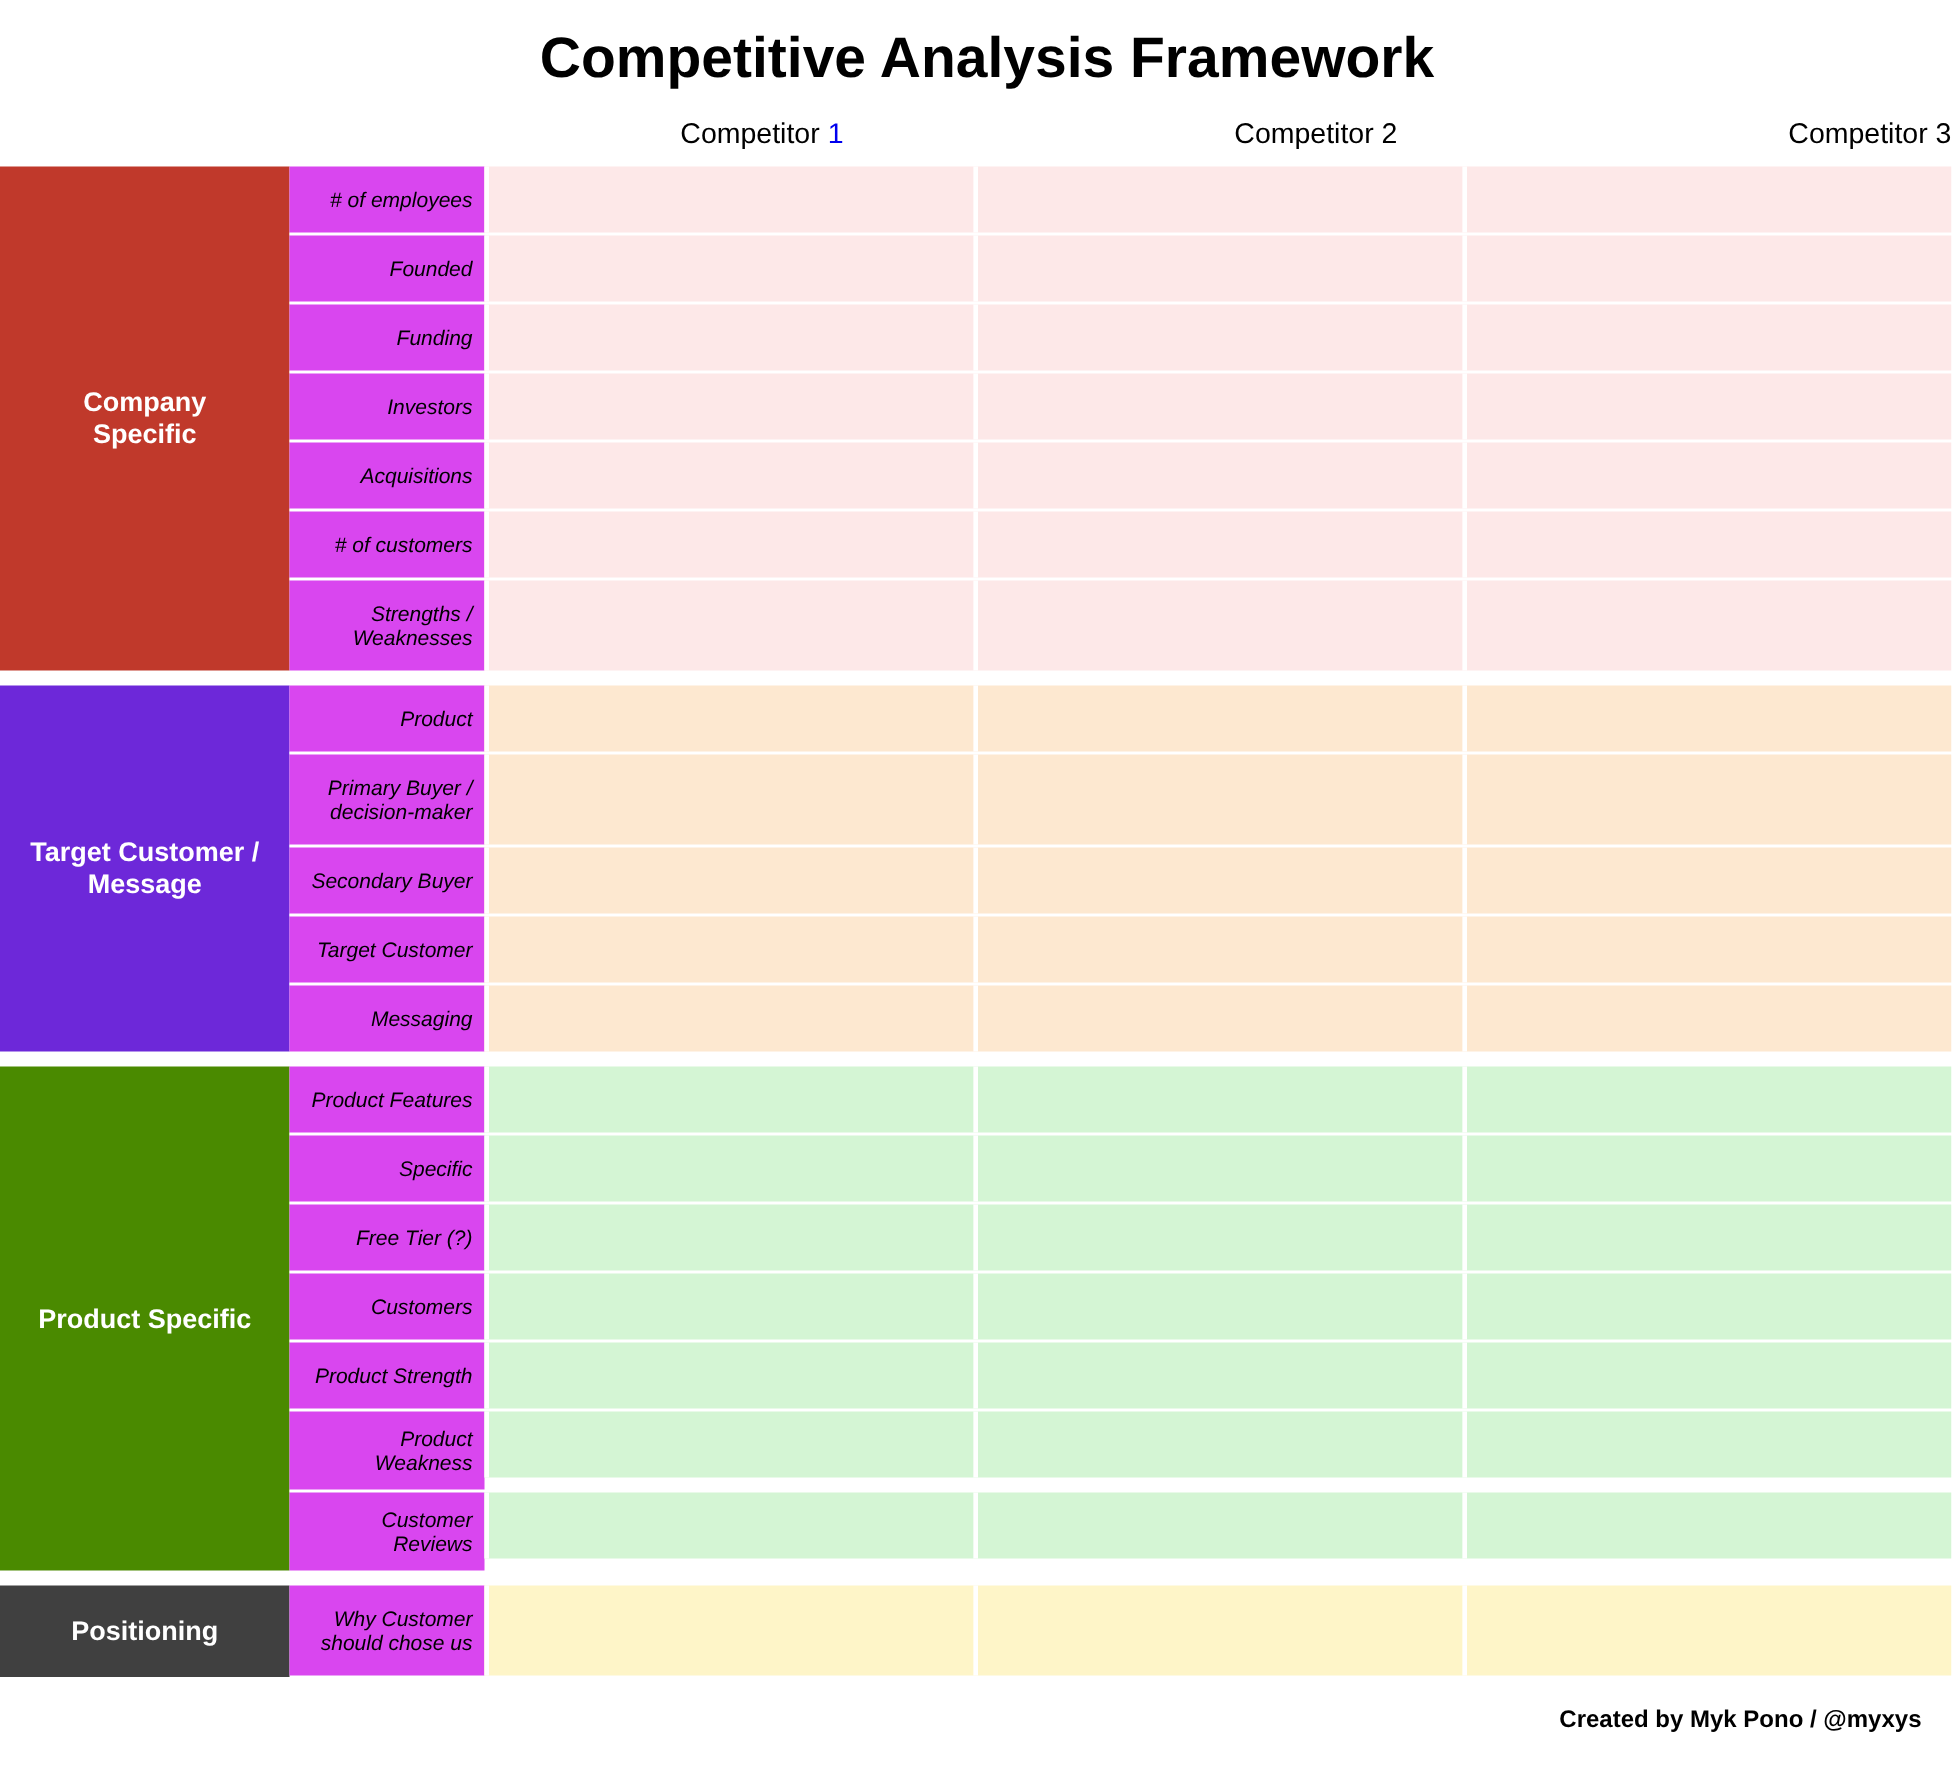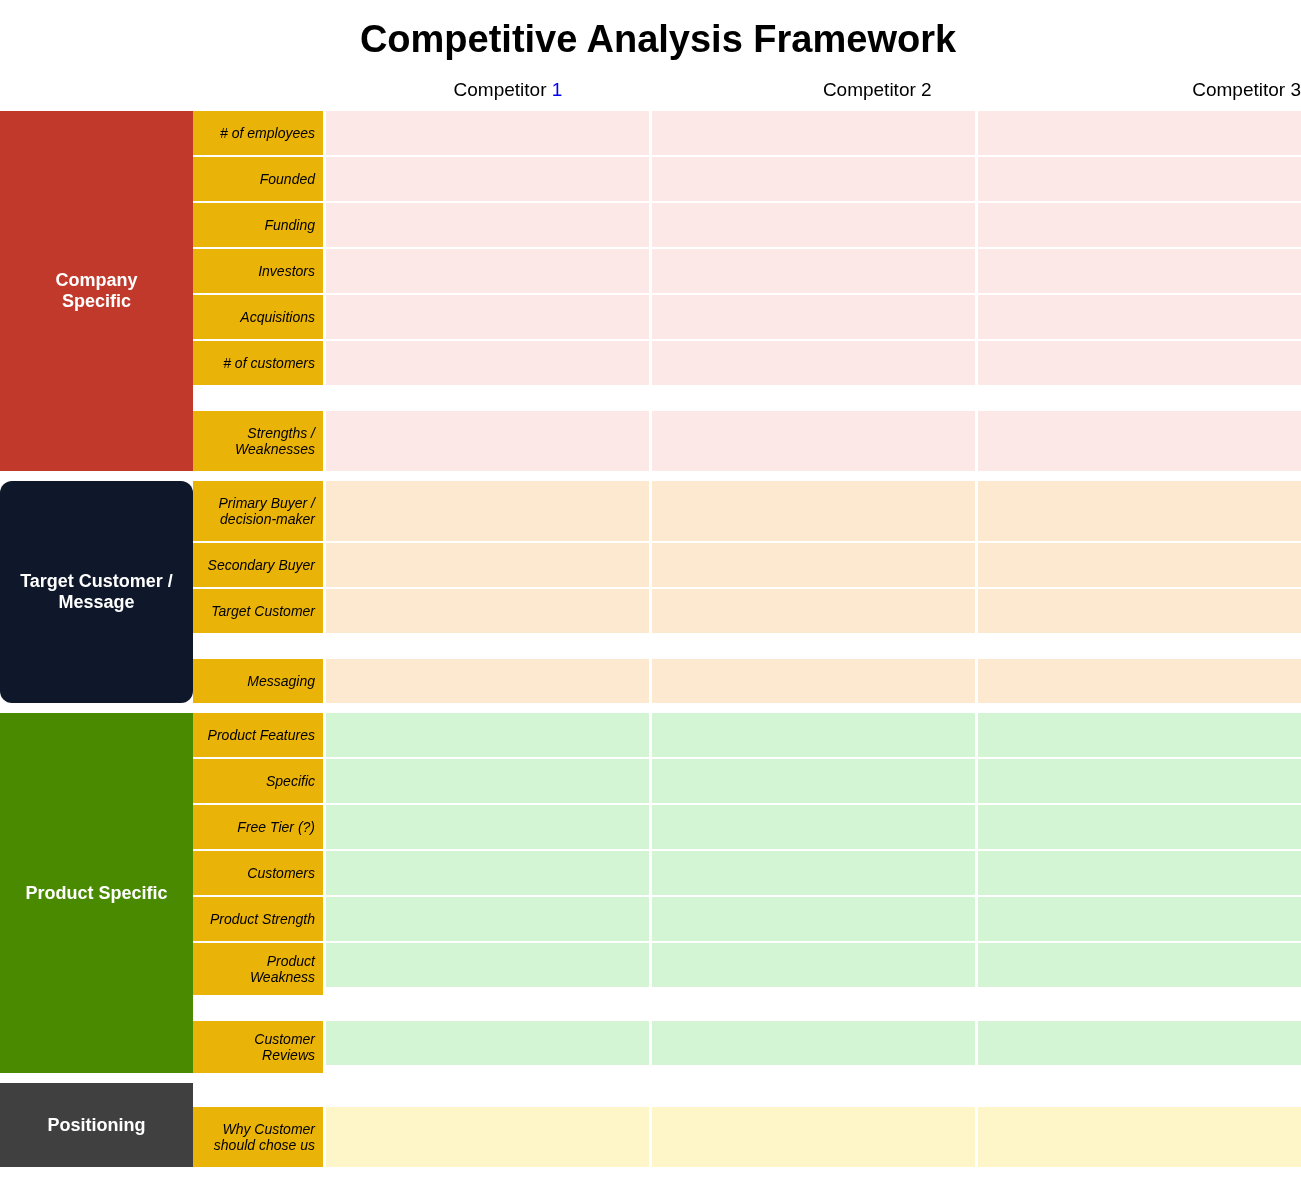--- a/index.html
+++ b/index.html
@@ -58,50 +58,49 @@
       flex-direction: column;
     }
 
     .row {
       display: flex;
       width: 100%;
       border-bottom: 2px solid #fff;
     }
     .row:last-child {
       border-bottom: none;
-      margin-top: 24px;
     }
 
     .row-label {
       width: 130px;
       min-width: 130px;
       font-style: italic;
       font-size: 14px;
       padding: 10px 8px;
       display: flex;
       align-items: center;
       justify-content: flex-end;
       text-align: right;
-      background: #eab308;
+      background: #d946ef;
     }
 
     .cell {
       flex: 1;
       height: 44px;
       border-left: 3px solid #fff;
     }
     .cell:first-of-type {
       border-left: none;
     }
 
     
     .company-label { background-color: #c0392b; }
     .company-cell { background-color: #fde8e8; }
 
-    .target-label { background-color: #0f172a; border-radius: 12px; }
+    .target-label { background-color: #6d28d9; }
     .target-cell { background-color: #fde8d0; }
 
     .product-label { background-color: #4a8a00; }
     .product-cell { background-color: #d4f5d4; }
 
     .positioning-label { background-color: #404040; }
     .positioning-cell { background-color: #fef5c8; }
 
     .footer {
       text-align: right;
@@ -173,20 +172,26 @@
           <div class="row-label">Strengths / Weaknesses</div>
           <div class="cell company-cell"></div>
           <div class="cell company-cell"></div>
           <div class="cell company-cell"></div>
         </div>
       </div>
     </div>
     <div class="section-block">
       <div class="section-label target-label">Target Customer / Message</div>
       <div class="section-rows">
+        <div class="row">
+          <div class="row-label">Product</div>
+          <div class="cell target-cell"></div>
+          <div class="cell target-cell"></div>
+          <div class="cell target-cell"></div>
+        </div>
         <div class="row row-tall">
           <div class="row-label">Primary Buyer / decision-maker</div>
           <div class="cell target-cell"></div>
           <div class="cell target-cell"></div>
           <div class="cell target-cell"></div>
         </div>
         <div class="row">
           <div class="row-label">Secondary Buyer</div>
           <div class="cell target-cell"></div>
           <div class="cell target-cell"></div>

